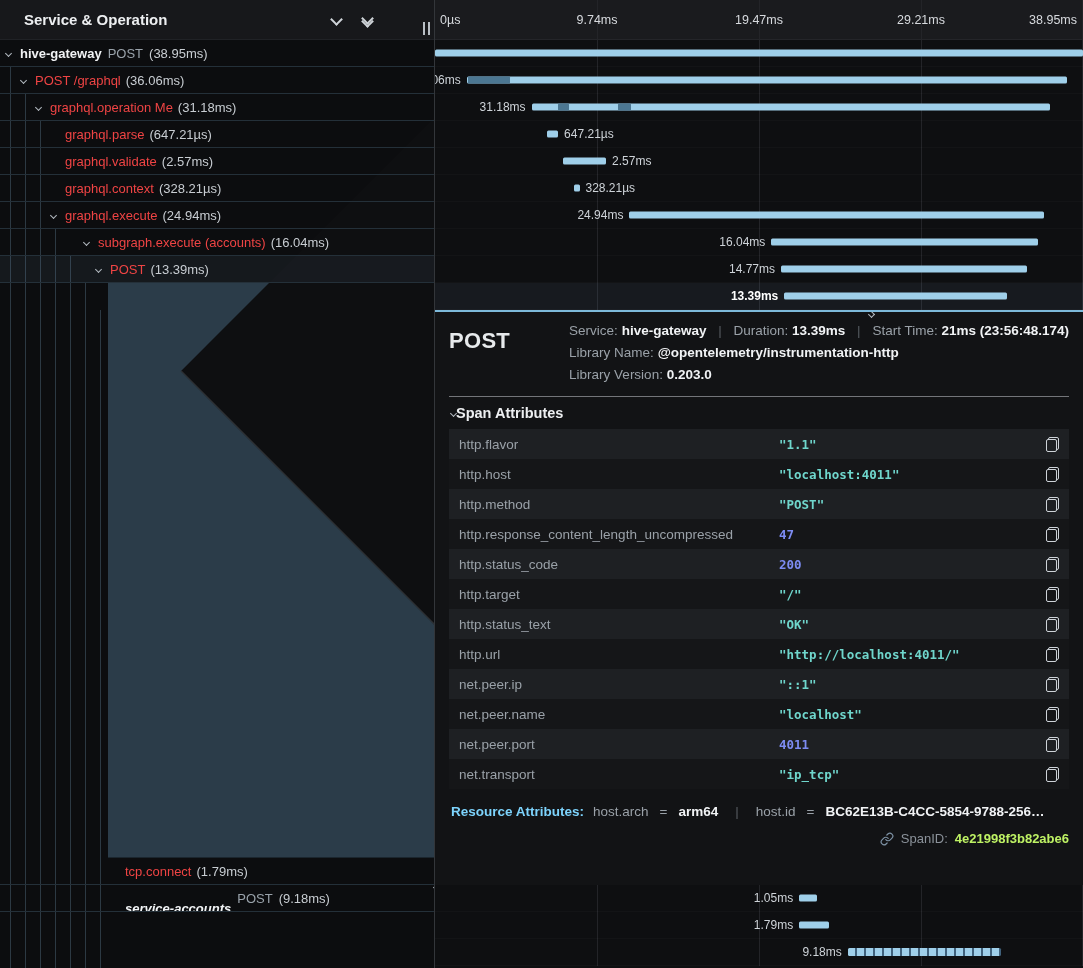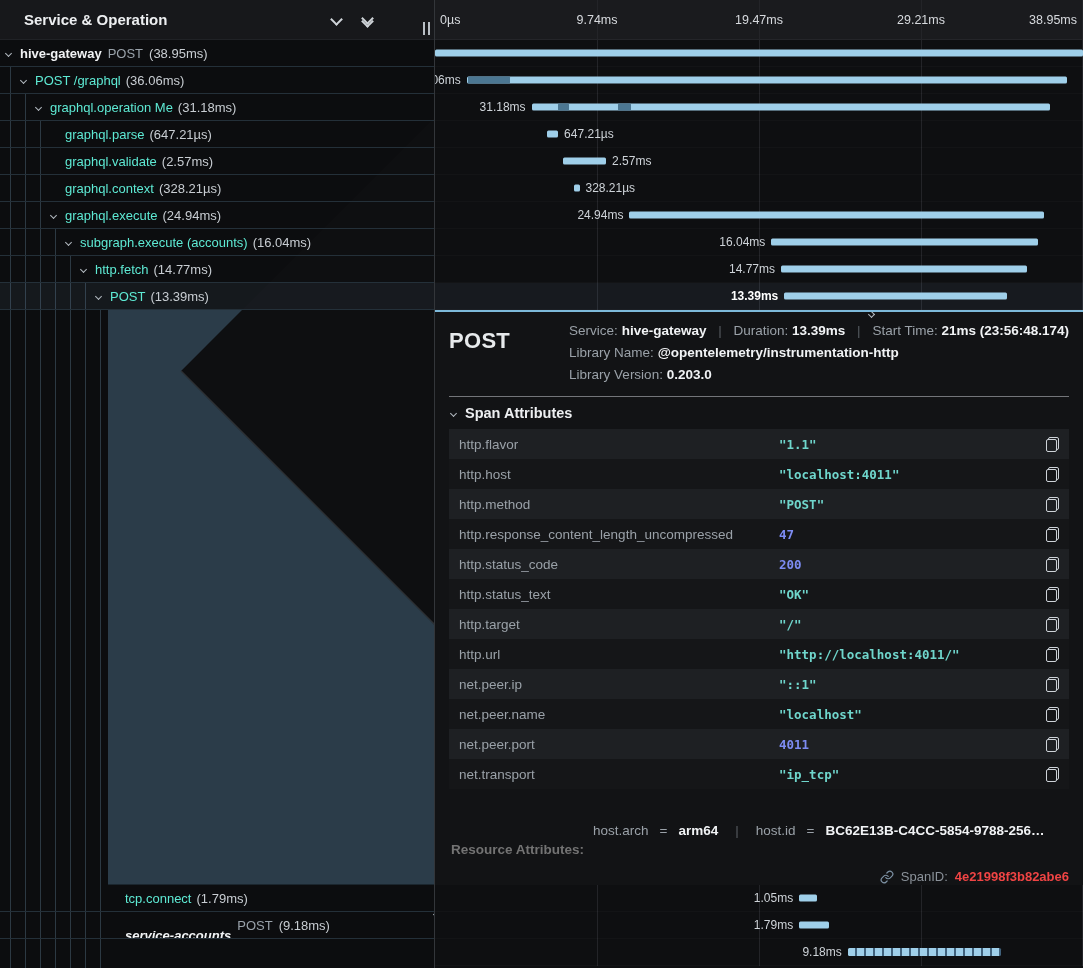--- a/index.html
+++ b/index.html
@@ -21,27 +21,27 @@
   .dblv .chev:last-child{margin-top:-6px;}
   .dblh{display:flex;align-items:center;}
   .dblh .chev:last-child{margin-left:-6px;}
   .resizer{position:absolute;right:4px;bottom:4px;width:7px;height:13px;
            border-left:2px solid #b9bfc5;border-right:2px solid #b9bfc5;cursor:col-resize;}
 
   .trow{height:27px;display:flex;align-items:center;border-bottom:1px solid #243039;
         font-size:13px;white-space:nowrap;overflow:hidden;position:relative;z-index:1;}
   .trow.selected{background:rgba(135,185,220,0.07);}
   .d0{padding-left:6px;}  .d1{padding-left:21px;} .d2{padding-left:36px;}
-  .d3{padding-left:51px;} .d4{padding-left:66px;} .d5{padding-left:81px;}
+  .d3{padding-left:51px;} .d4{padding-left:84px;} .d5{padding-left:81px;}
   .d6{padding-left:96px;} .d7{padding-left:111px;}
   .texp{flex:0 0 14px;display:flex;align-items:center;}
   .tsvc{font-weight:bold;color:#f1f3f5;margin-right:6px;}
   .tsvc.italic{font-style:italic;margin-top:20px;}
   .top{color:#99a2aa;margin-right:6px;}
-  .tname{color:#5eead4;margin-right:5px;}
+  .tname{color:#ef4444;margin-right:5px;}
   .tdur{color:#c8cdd2;}
 
   .guide{position:absolute;width:1px;background:#2c3943;bottom:0;z-index:0;}
   .g0{left:10px;top:67px;}  .g1{left:25px;top:94px;}  .g2{left:40px;top:121px;}
   .g3{left:55px;top:229px;} .g4{left:70px;top:256px;} .g5{left:85px;top:283px;}
   .g6{left:100px;top:310px;}
 
   .expanded{margin-left:108px;width:326px;height:575px;background:#2b3c49;
             border-bottom:1px solid #1b262e;}
 
@@ -73,44 +73,44 @@
 
   
   .detail{height:575px;background:#121315;border-top:2px solid #7db9da;
           padding:8px 14px 0 14px;position:relative;overflow:hidden;}
   .d-top{display:flex;justify-content:space-between;margin-bottom:8px;}
   .d-title{font-size:22px;font-weight:600;color:#e7eaec;padding-top:8px;letter-spacing:0.3px;}
   .d-meta{font-size:13.5px;line-height:22px;color:#9aa1a8;}
   .mv{color:#f1f3f5;font-weight:bold;}
   .msep{color:#565c62;margin:0 8px;}
   .d-divider{height:1px;background:#c2c7cc;opacity:0.55;margin:10px 0 8px 0;}
-  .attr-head{display:flex;align-items:center;gap:9px;font-size:14.5px;font-weight:bold;
+  .attr-head{display:flex;align-items:center;font-size:14.5px;font-weight:bold;
              color:#edeff1;margin:6px 0 8px 2px;}
   .arow{display:flex;align-items:center;height:30px;padding:0 10px;font-size:13.5px;}
   .arow:nth-child(odd){background:#1e2023;}
   .arow:nth-child(even){background:#151618;}
   .akey{flex:0 0 320px;color:#9aa1a8;overflow:hidden;white-space:nowrap;}
   .aval{flex:1;font-family:"DejaVu Sans Mono",monospace;font-size:12.5px;font-weight:bold;overflow:hidden;white-space:nowrap;}
   .aval.string{color:#6fd6cc;}
   .aval.number{color:#7d8cf2;}
   .acopy{flex:0 0 26px;display:flex;justify-content:flex-end;background:inherit;}
   .copy{position:relative;width:13px;height:15px;background:inherit;cursor:pointer;}
   .copy::before{content:"";position:absolute;right:0;top:0;width:9px;height:11px;
                 border:1.5px solid #ced3d8;border-radius:2px;}
   .copy::after{content:"";position:absolute;left:0;bottom:0;width:9px;height:11px;
                border:1.5px solid #ced3d8;border-radius:2px;background:inherit;}
   .resource{display:flex;align-items:center;gap:9px;margin-top:15px;font-size:13.5px;padding-left:2px;}
-  .rtitle{font-weight:bold;color:#737373;margin-top:38px;}
+  .rtitle{font-weight:bold;color:#7dd3fc;}
   .rkey{color:#9aa1a8;}
   .req{color:#9aa1a8;margin:0 2px;}
   .rval{color:#f1f3f5;font-weight:bold;}
   .rval.trunc{max-width:240px;overflow:hidden;white-space:nowrap;text-overflow:ellipsis;}
   .spanid{display:flex;justify-content:flex-end;align-items:center;gap:7px;
           margin-top:12px;font-size:13px;color:#8b929a;}
-  .sid{color:#ef4444;font-weight:bold;}
+  .sid{color:#bef264;font-weight:bold;}
   .filler{height:2px;}
 </style>
 </head>
 <body>
 
 <div class="app">
 
   <div class="left">
     <div class="left-header">
       <span class="left-title">Service &amp; Operation</span>
@@ -180,27 +180,20 @@
         </span>
       <span class="tname">graphql.execute</span>
       <span class="tdur">(24.94ms)</span>
     </div>
     <div class="trow d4">
       <span class="texp">
           <i class="chev down sm"></i>
         </span>
       <span class="tname">subgraph.execute (accounts)</span>
       <span class="tdur">(16.04ms)</span>
-    </div>
-    <div class="trow d5">
-      <span class="texp">
-          <i class="chev down sm"></i>
-        </span>
-      <span class="tname">http.fetch</span>
-      <span class="tdur">(14.77ms)</span>
     </div>
     <div class="trow d6 selected">
       <span class="texp">
           <i class="chev down sm"></i>
         </span>
       <span class="tname">POST</span>
       <span class="tdur">(13.39ms)</span>
     </div>
 
     <div class="expanded"></div>
@@ -340,29 +333,29 @@
             </span>
         </div>
         <div class="arow">
           <span class="akey">http.status_code</span>
           <span class="aval number">200</span>
           <span class="acopy">
               <span class="copy"></span>
             </span>
         </div>
         <div class="arow">
+          <span class="akey">http.target</span>
+          <span class="aval string">"/"</span>
+          <span class="acopy">
+              <span class="copy"></span>
+            </span>
+        </div>
+        <div class="arow">
           <span class="akey">http.status_text</span>
           <span class="aval string">"OK"</span>
-          <span class="acopy">
-              <span class="copy"></span>
-            </span>
-        </div>
-        <div class="arow">
-          <span class="akey">http.target</span>
-          <span class="aval string">"/"</span>
           <span class="acopy">
               <span class="copy"></span>
             </span>
         </div>
         <div class="arow">
           <span class="akey">http.url</span>
           <span class="aval string">"http://localhost:4011/"</span>
           <span class="acopy">
               <span class="copy"></span>
             </span>

